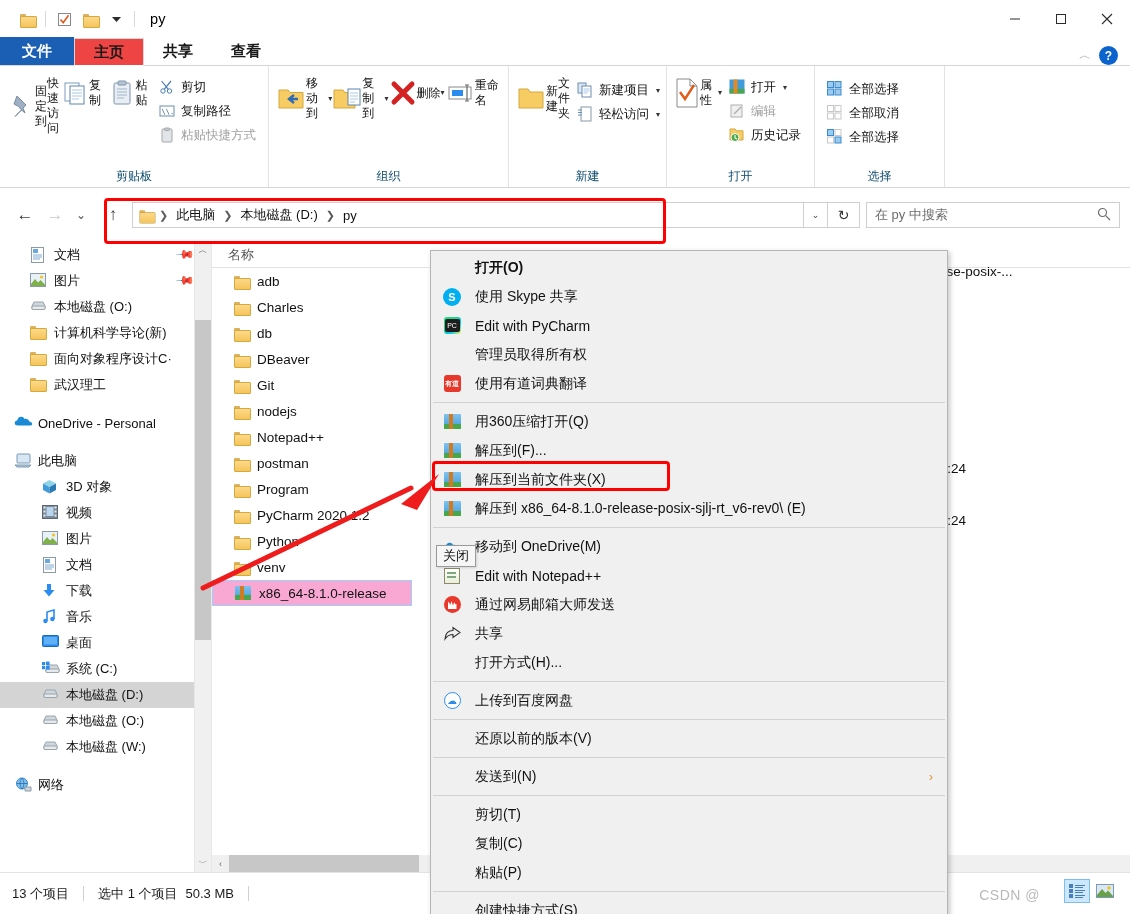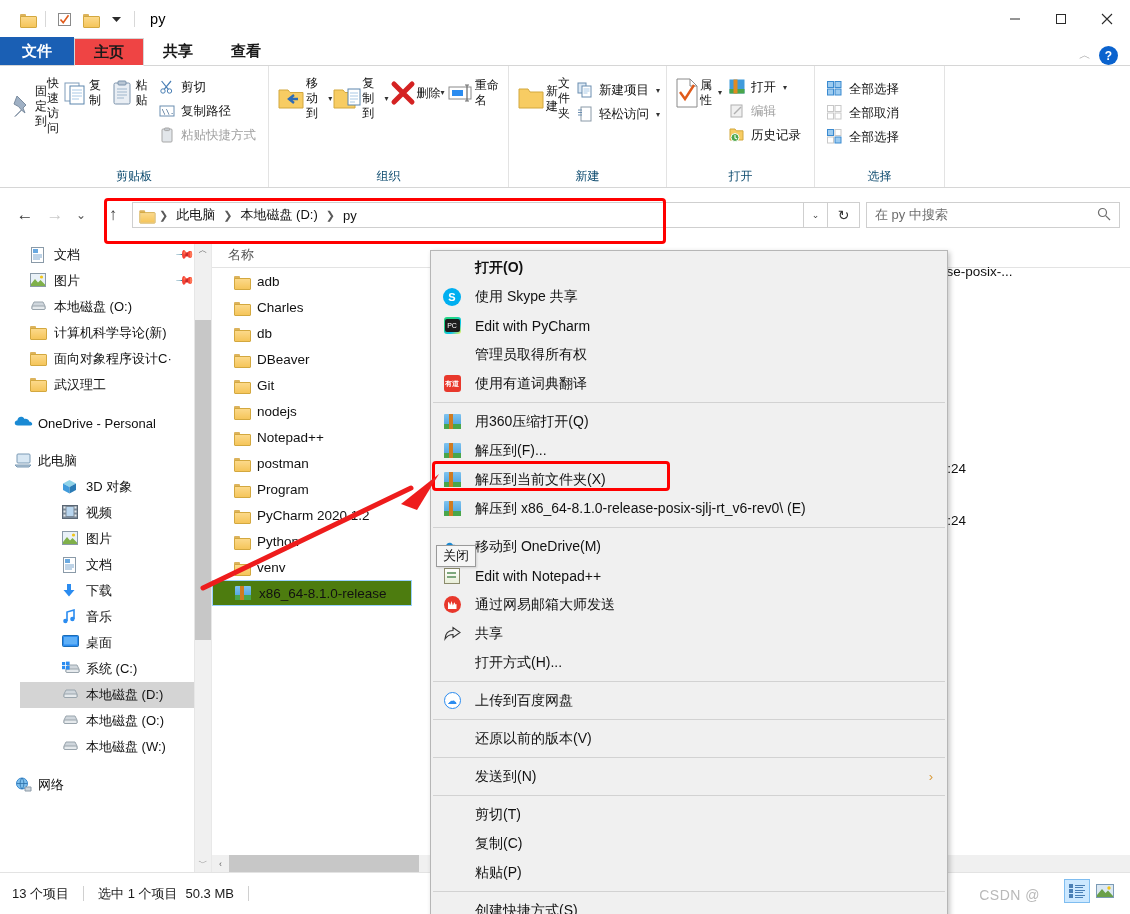--- a/index.html
+++ b/index.html
@@ -126,40 +126,40 @@
   .content { position:absolute; left:0; top:242px; width:1130px; height:630px; background:#fff; display:flex; }
   .navpane {
     width:212px; height:100%; overflow:hidden; position:relative; background:#fff;
     border-right:1px solid #e8e8e8;
   }
   .nav-item {
     height:26px; display:flex; align-items:center; gap:7px; padding-left:14px;
     font-size:13px; color:#111; white-space:nowrap; position:relative;
   }
   .nav-item.indent1 { padding-left:30px; }
-  .nav-item.indent2 { padding-left:42px;margin-left:20px; }
+  .nav-item.indent2 { padding-left:42px; }
   .nav-item.selected { background:#d4d4d4; }
   .pin { margin-left:auto; margin-right:18px; color:#9aa0a6; font-size:12px; transform:rotate(45deg); }
   .nav-spacer { height:12px; }
 
   .nav-scroll {
     position:absolute; right:0; top:0; width:17px; height:630px; background:#f0f0f0;
     border-left:1px solid #e6e6e6;
   }
   .ns-arrow { height:17px; display:flex;align-items:center;justify-content:center;color:#606060;font-size:9px; }
   .ns-thumb { position:absolute; left:0; right:0; top:78px; height:320px; background:#c7c7c7; }
 
   .listpane { flex:1; position:relative; background:#fff; overflow:hidden; }
   .colhdr { height:26px; display:flex; align-items:center; border-bottom:1px solid #e3e3e3; }
   .colhdr .c { font-size:13px; color:#555; padding-left:16px; }
   .frow {
     height:26px; display:flex; align-items:center; gap:8px; padding-left:22px;
     font-size:13.5px; color:#111; white-space:nowrap;
   }
-  .frow.selected { background:#4d7c0f; border:1px solid #99d1ff; }
+  .frow.selected { background:#f9a8d4; border:1px solid #99d1ff; }
   .zipico { width:16px;height:14px; position:relative; flex:none; }
   .zipico:before{content:"";position:absolute;inset:0;background:linear-gradient(#7fc3ef,#3f9bdc);border-radius:1px;}
   .zipico:after{content:"";position:absolute;left:0;bottom:0;width:100%;height:5px;background:#4aa64a;}
   .zipzip{position:absolute;left:5px;top:0;width:4px;height:14px;background:#d07b21;z-index:2;}
   .side-text { position:absolute; font-size:13.5px; color:#111; white-space:nowrap; }
 
   .hscroll {
     position:absolute; left:212px; bottom:0; right:0; height:17px; background:#f0f0f0;
     display:flex; align-items:center;
   }

